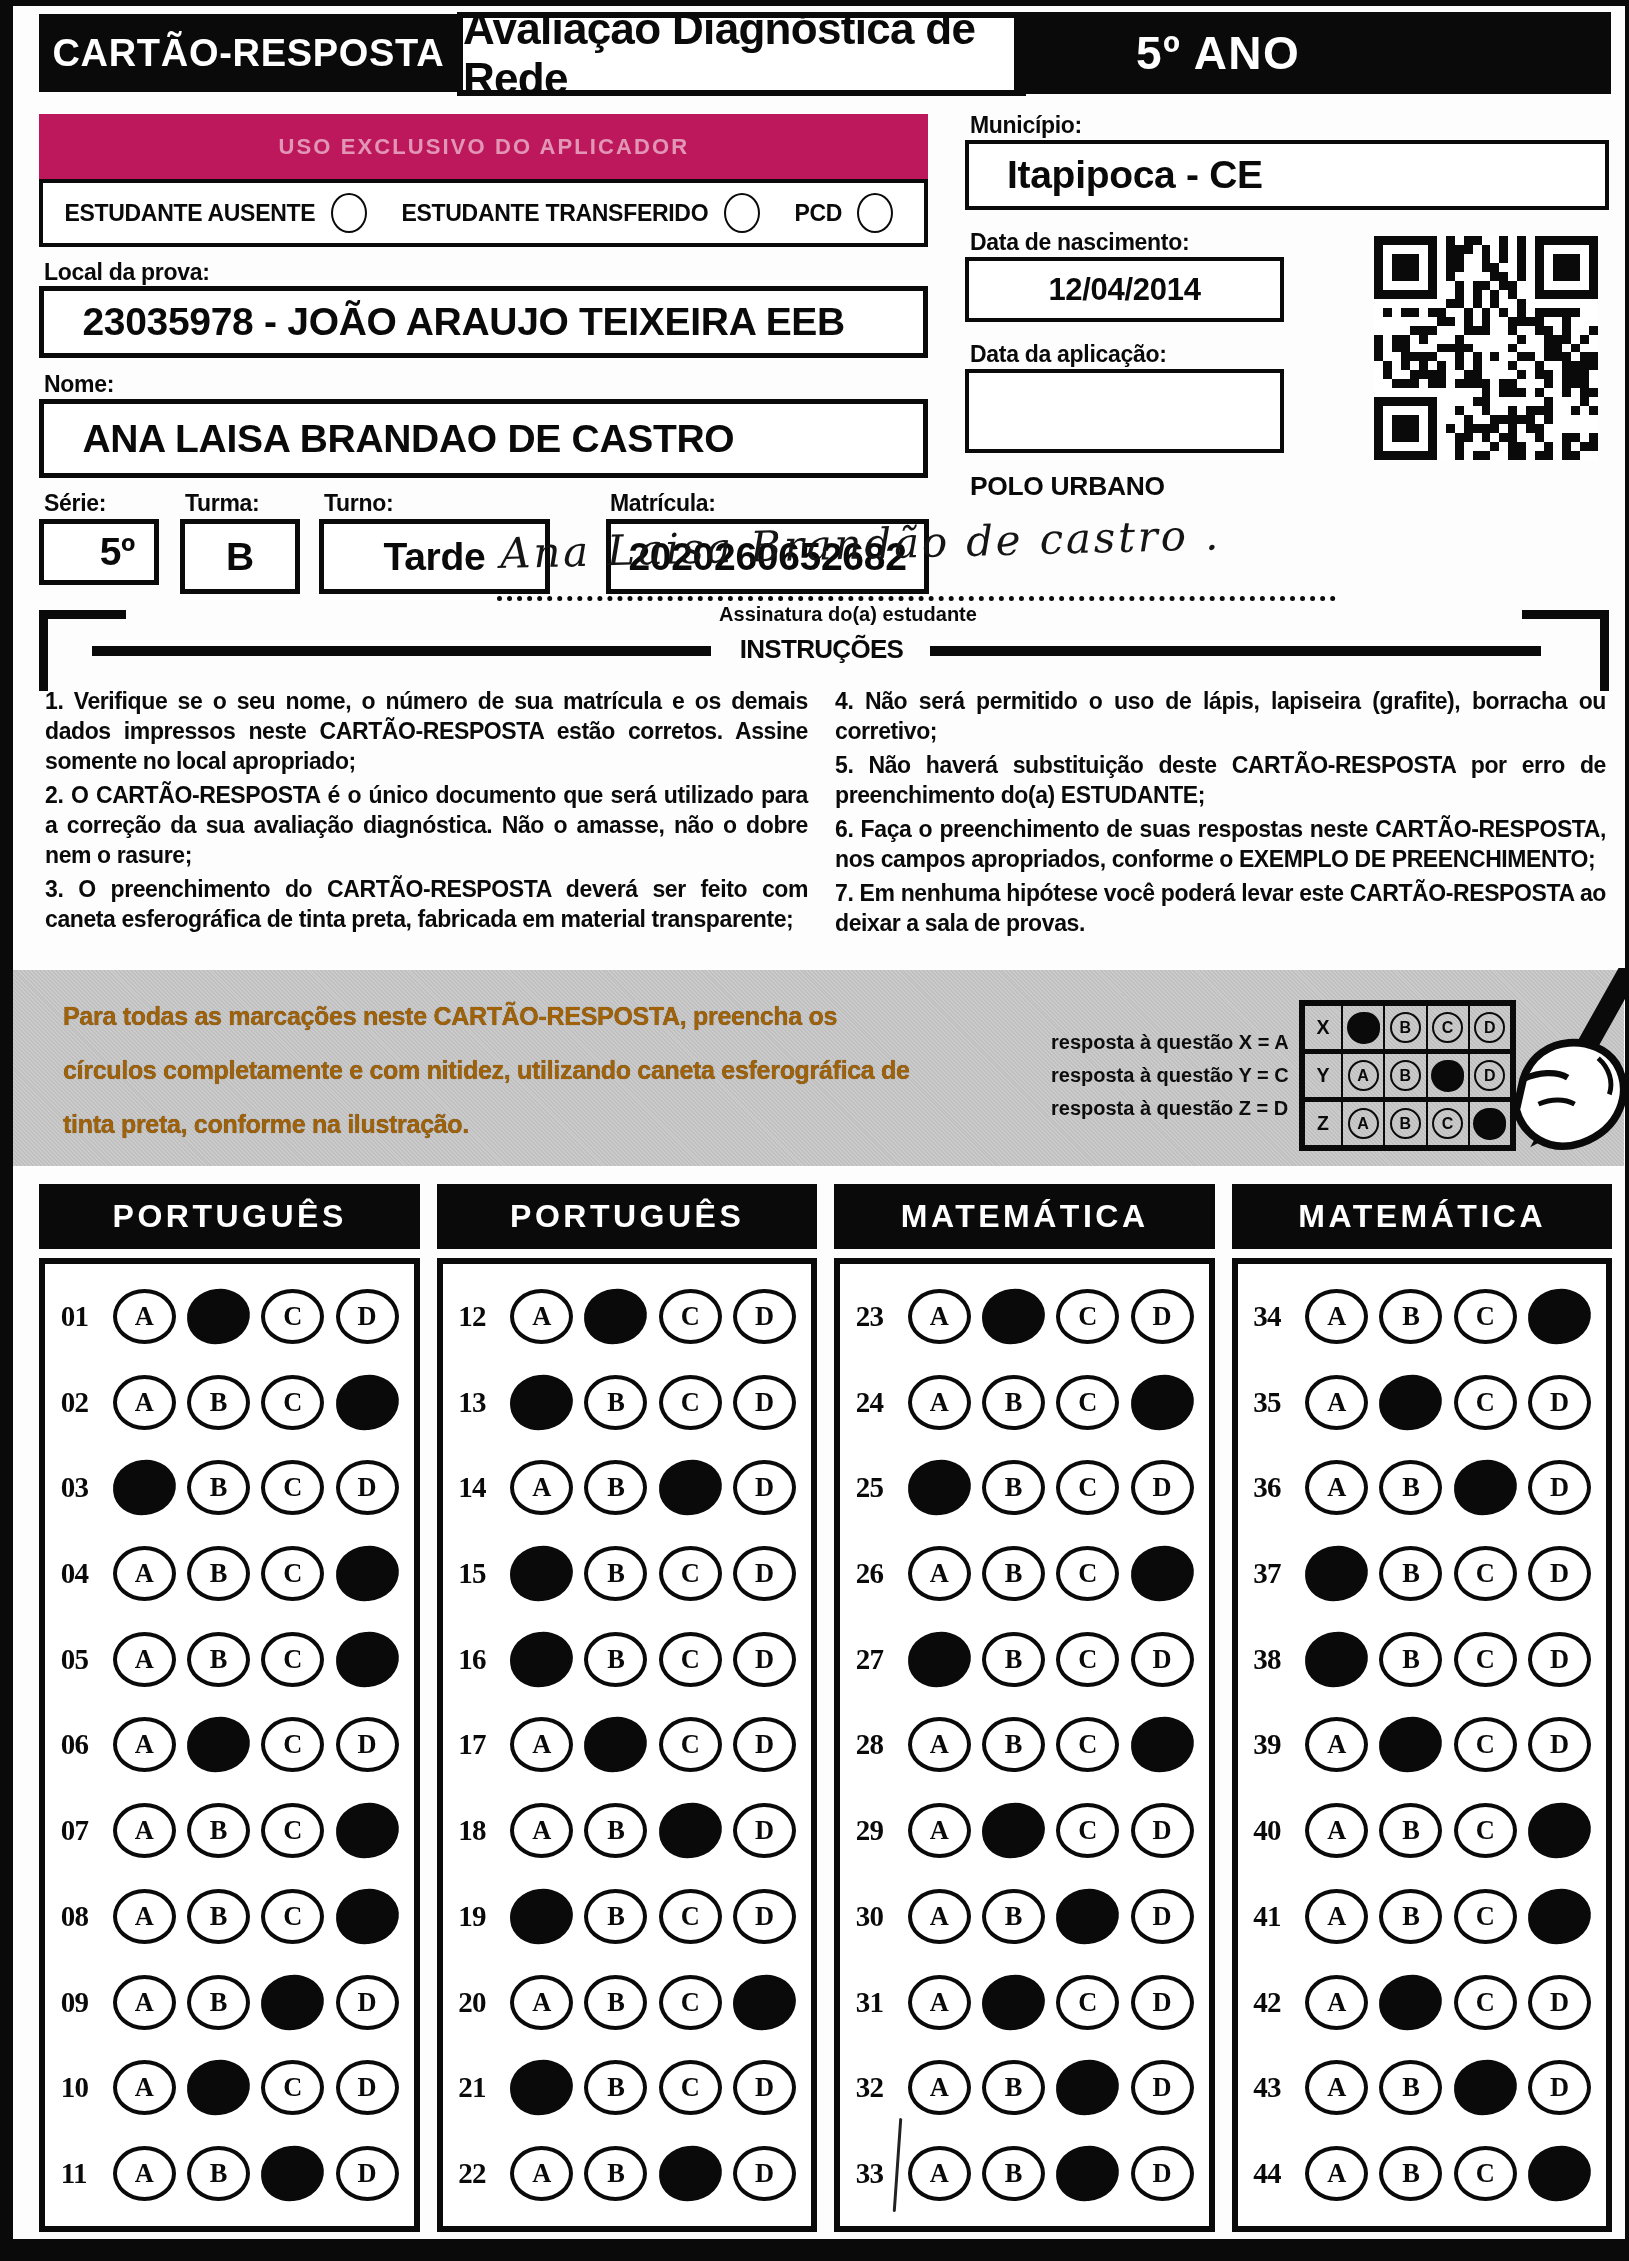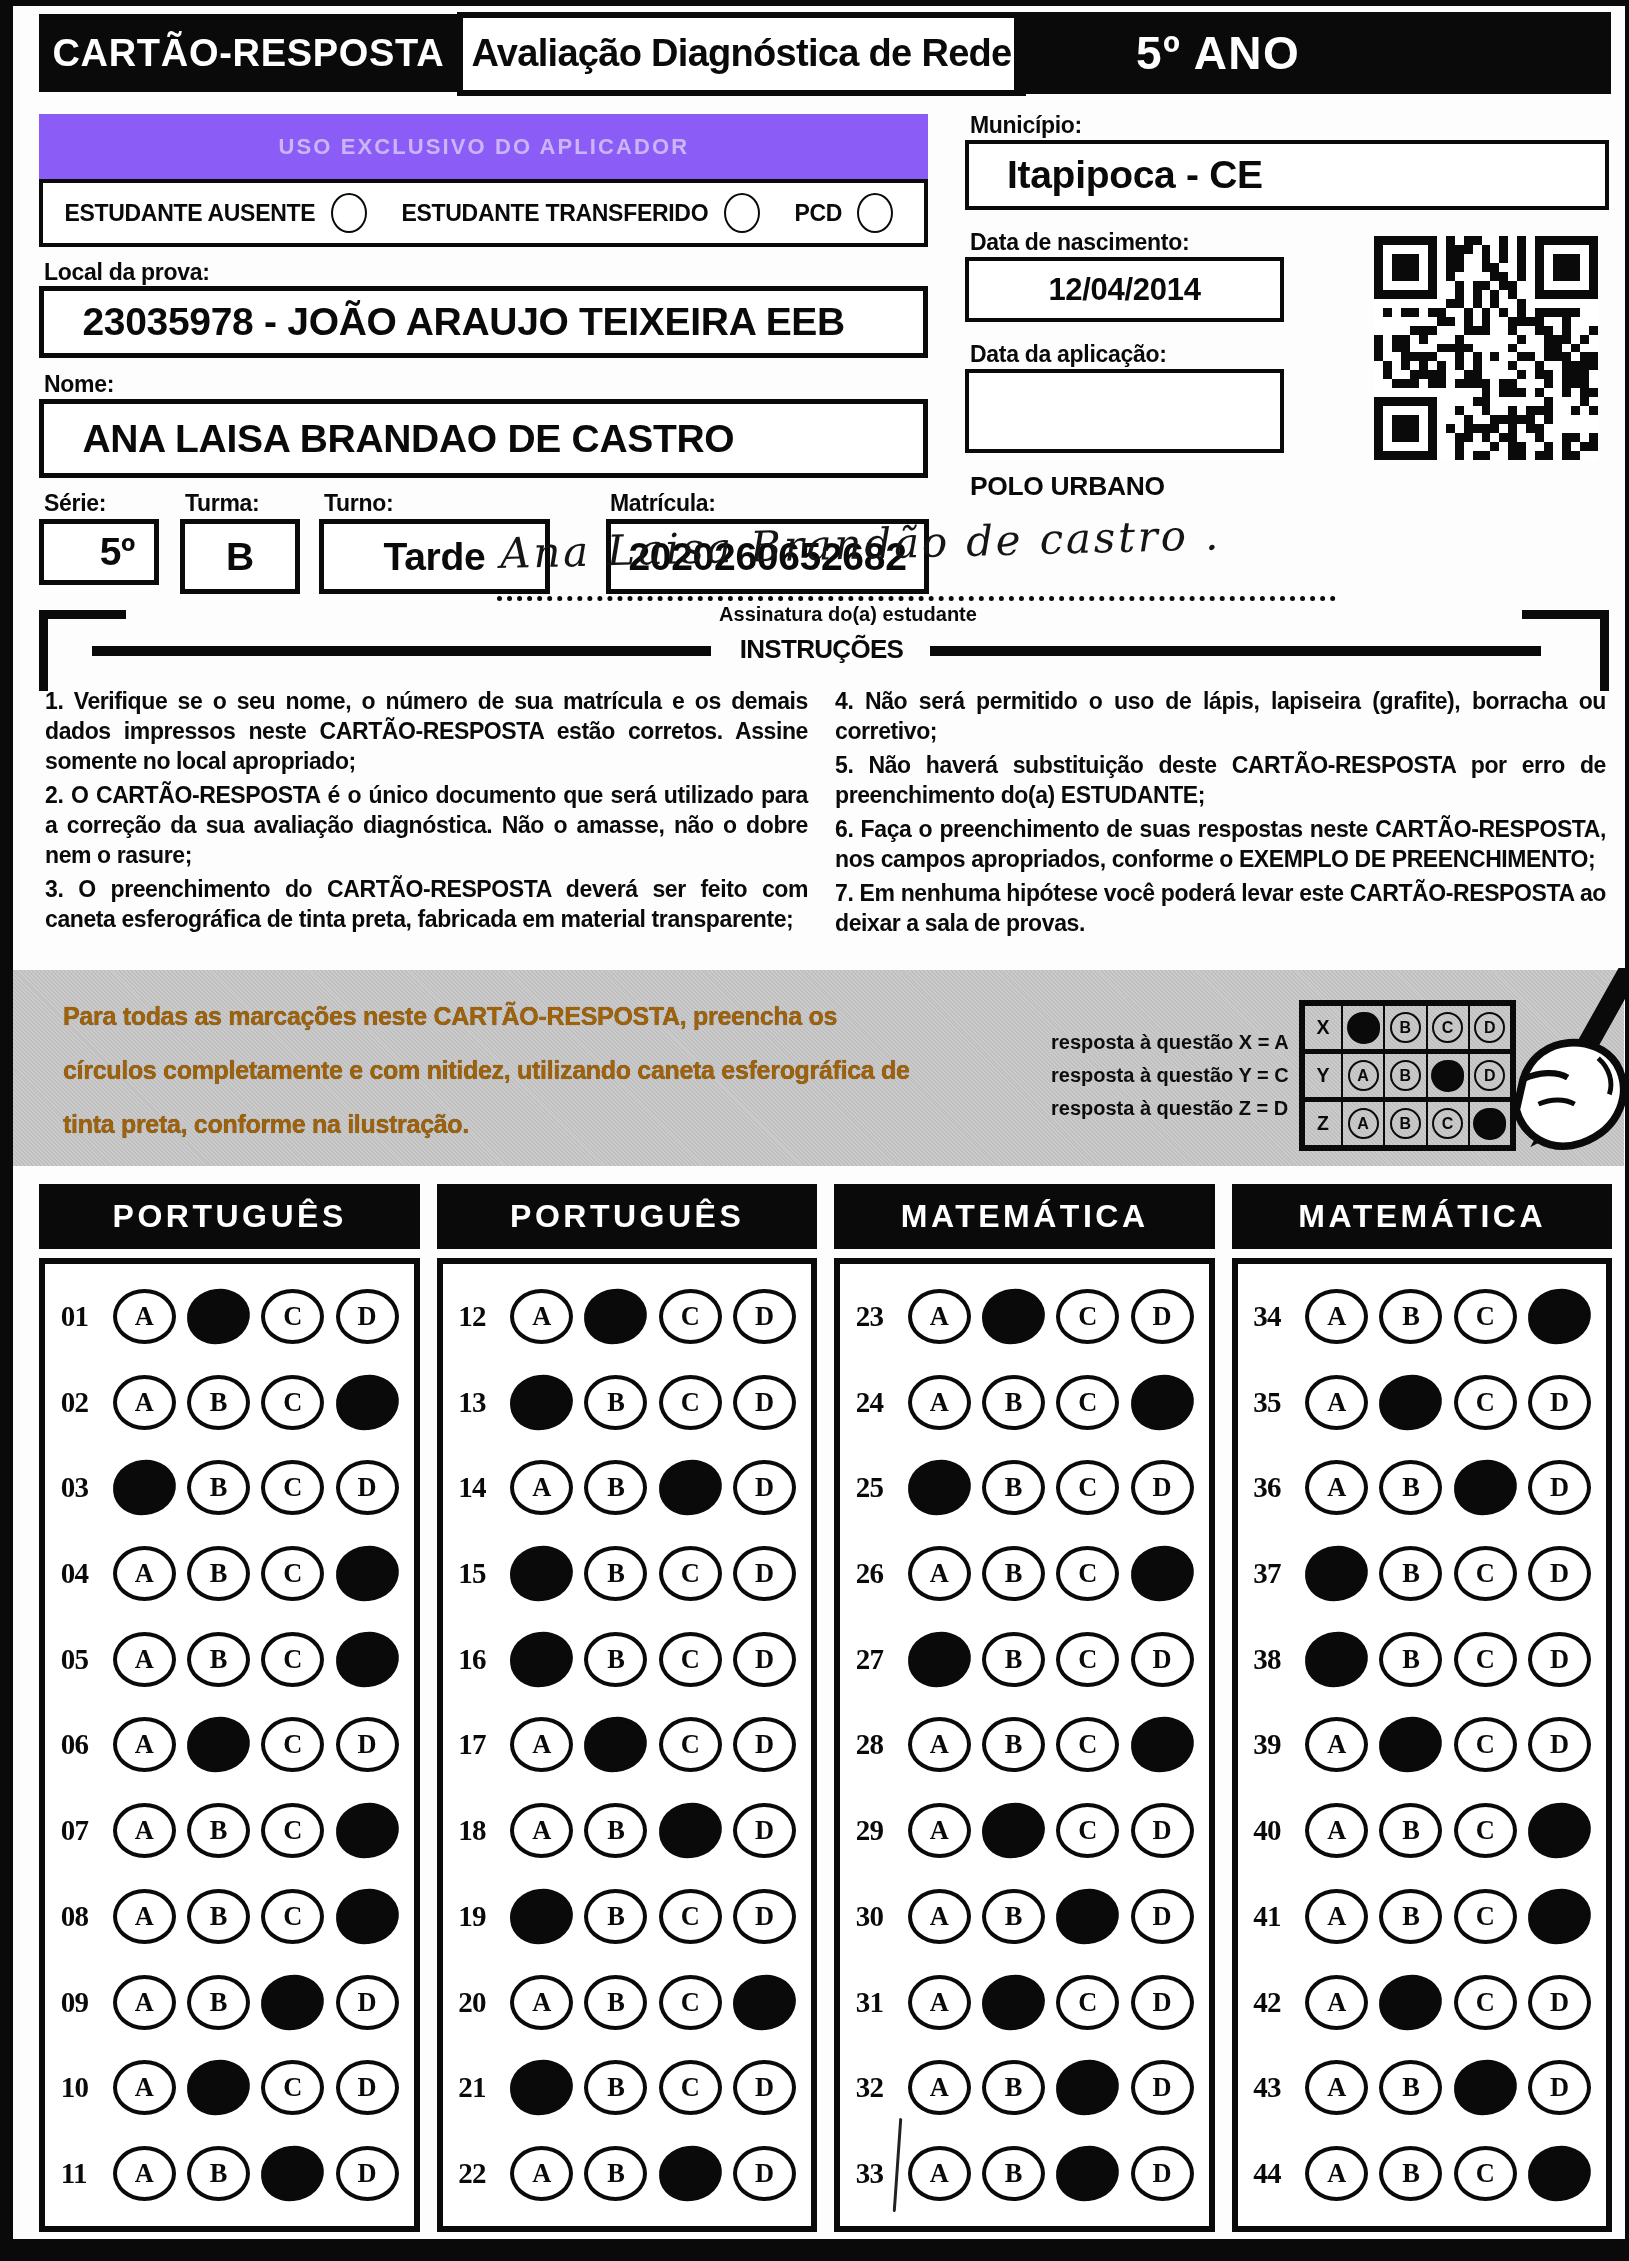--- a/index.html
+++ b/index.html
@@ -8,25 +8,25 @@
     box-sizing:border-box;
     border-top:6.3px solid #0a0a0a; border-left:13.2px solid #0a0a0a;
     border-right:5.6px solid #0a0a0a; border-bottom:22px solid #0a0a0a;
     font-family:"Liberation Sans", sans-serif; color:#0a0a0a; overflow:hidden;
   }
   .abs{position:absolute;}
   
   .hdr-card{left:26.4px; top:8.4px; width:418px; height:78px; background:#0a0a0a; color:#fff;
     display:flex; align-items:center; justify-content:center; font-size:38px; font-weight:700; letter-spacing:0.7px;}
   .hdr-exam{left:444px; top:5.6px; width:557px; height:72px; background:#fff; border:6.3px solid #0a0a0a;
-    display:flex; align-items:center; justify-content:center; font-size:38px; font-weight:700; letter-spacing:-0.7px;}
+    display:flex; align-items:center; justify-content:center; font-size:44px; font-weight:700; letter-spacing:-0.7px;}
   .hdr-grade{left:1001px; top:5.6px; width:597px; height:82px; background:#0a0a0a; color:#fff;
     display:flex; align-items:center; font-size:46px; font-weight:700; padding-left:122px; box-sizing:border-box; letter-spacing:1.4px;}
   
-  .appl-bar{left:26.4px; top:108px; width:889px; height:65px; background:#8b5cf6; color:rgba(255,255,255,.55);
+  .appl-bar{left:26.4px; top:108px; width:889px; height:65px; background:#be185d; color:rgba(255,255,255,.55);
     display:flex; align-items:center; justify-content:center; font-size:22px; font-weight:700; letter-spacing:2.1px; filter:blur(0.4px);}
   .appl-row{left:26.4px; top:173px; width:889px; height:68px; border:4.2px solid #0a0a0a; background:#fff; box-sizing:border-box;
     display:flex; align-items:center; justify-content:space-between; padding:0 31px 0 21px;}
   .chk{display:flex; align-items:center; gap:15.3px;}
   .chk-label{font-size:23px; font-weight:700; letter-spacing:-0.3px;}
   .chk-circle{width:32px; height:36px; border:2.8px solid #0a0a0a; border-radius:50%; background:#fff;}
   
   .flabel{font-size:23px; font-weight:700; letter-spacing:-0.3px;}
   .fbox{border:5.6px solid #0a0a0a; background:#fff; box-sizing:border-box; display:flex; align-items:center;
     font-size:39px; font-weight:700; letter-spacing:-0.3px;}

